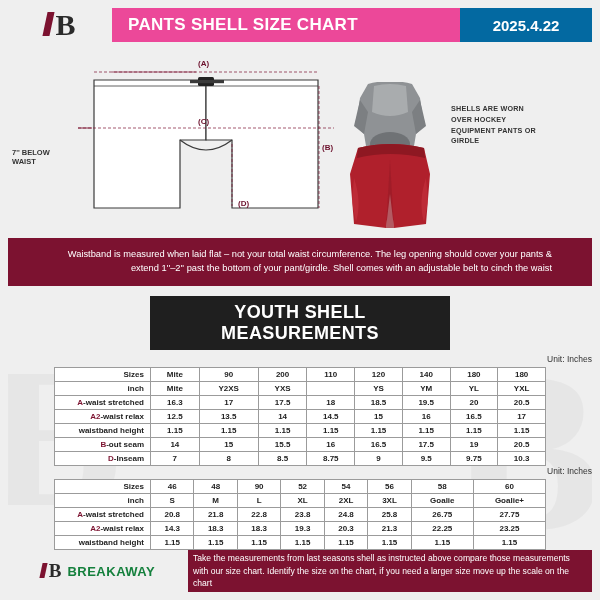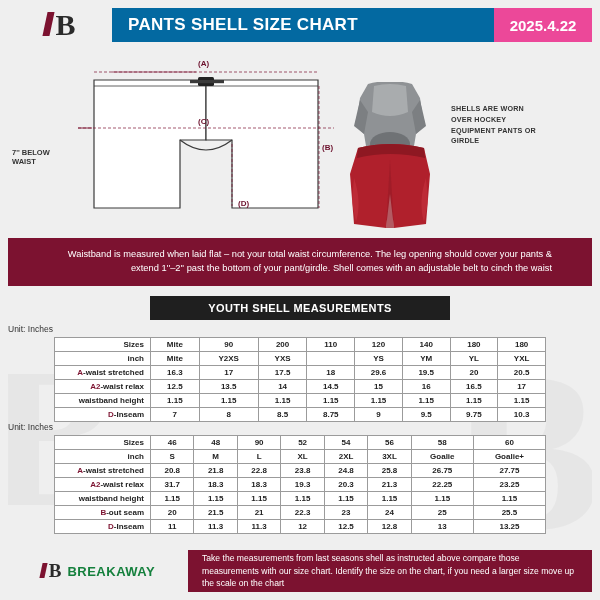--- a/index.html
+++ b/index.html
@@ -59,31 +59,31 @@
   .logo-b::before {
     content: "";
     position: absolute;
     left: 0; top: 4px;
     width: 7px; height: 24px;
     background: #7c1230;
     transform: skewX(-12deg);
   }
   .title-bar {
     flex: 1;
-    background: #0369a1;
+    background: #ec4899;
     color: #fff;
     display: flex; align-items: center;
     padding-left: 16px;
     font-size: 17px;
     font-weight: bold;
     letter-spacing: .3px;
   }
   .date-bar {
-    width: 98px;
-    background: #ec4899;
+    width: 132px;
+    background: #0369a1;
     color: #fff;
     display: flex; align-items: center; justify-content: center;
     font-size: 15px;
     font-weight: bold;
   }
 
   
   .diagram {
     position: relative;
     height: 196px;
@@ -122,28 +122,28 @@
 
   
   .section-head {
     position: relative;
     z-index: 2;
     margin: 10px auto 4px;
     width: 300px;
     background: #1f1f1f;
     color: #fff;
     text-align: center;
-    font-size: 11px;
+    font-size: 18px;
     font-weight: bold;
     letter-spacing: .4px;
     padding: 6px 12px;
   }
   .unit {
     position: relative; z-index: 2;
-    text-align: left;
+    text-align: right;
     font-size: 8.5px;
     color: #333;
     margin-bottom: 3px;
   }
 
   
   table.chart {
     position: relative; z-index: 2;
     border-collapse: collapse;
     width: 492px;
@@ -197,21 +197,21 @@
   .footer-word {
     font-size: 13px; font-weight: bold; color: #15803d; letter-spacing: .5px;
   }
   .footer-note {
     flex: 1;
     background: #7c1230;
     color: #fff;
     font-size: 8.6px;
     line-height: 1.45;
     display: flex; align-items: center;
-    padding: 0 14px;
+    padding: 0 5px;
   }
 </style>
 </head>
 <body>
 
 <div class="page">
   <div class="sheet">
 
     <div class="wm wm1">B</div>
     <div class="wm wm2">B</div>
@@ -307,21 +307,21 @@
             <td>YM</td>
             <td>YL</td>
             <td>YXL</td>
           </tr>
           <tr>
             <td class="label"><span class="pfx">A</span>-waist stretched</td>
             <td>16.3</td>
             <td>17</td>
             <td>17.5</td>
             <td>18</td>
-            <td>29.6</td>
+            <td>18.5</td>
             <td>19.5</td>
             <td>20</td>
             <td>20.5</td>
           </tr>
           <tr>
             <td class="label"><span class="pfx">A2</span>-waist relax</td>
             <td>12.5</td>
             <td>13.5</td>
             <td>14</td>
             <td>14.5</td>
@@ -333,20 +333,31 @@
           <tr>
             <td class="label">waistband height</td>
             <td>1.15</td>
             <td>1.15</td>
             <td>1.15</td>
             <td>1.15</td>
             <td>1.15</td>
             <td>1.15</td>
             <td>1.15</td>
             <td>1.15</td>
+          </tr>
+          <tr>
+            <td class="label"><span class="pfx">B</span>-out seam</td>
+            <td>14</td>
+            <td>15</td>
+            <td>15.5</td>
+            <td>16</td>
+            <td>16.5</td>
+            <td>17.5</td>
+            <td>19</td>
+            <td>20.5</td>
           </tr>
           <tr>
             <td class="label"><span class="pfx">D</span>-Inseam</td>
             <td>7</td>
             <td>8</td>
             <td>8.5</td>
             <td>8.75</td>
             <td>9</td>
             <td>9.5</td>
             <td>9.75</td>
@@ -386,21 +397,21 @@
             <td>21.8</td>
             <td>22.8</td>
             <td>23.8</td>
             <td>24.8</td>
             <td>25.8</td>
             <td>26.75</td>
             <td>27.75</td>
           </tr>
           <tr>
             <td class="label"><span class="pfx">A2</span>-waist relax</td>
-            <td>31.7</td>
+            <td>14.3</td>
             <td>18.3</td>
             <td>18.3</td>
             <td>19.3</td>
             <td>20.3</td>
             <td>21.3</td>
             <td>22.25</td>
             <td>23.25</td>
           </tr>
           <tr>
             <td class="label">waistband height</td>

